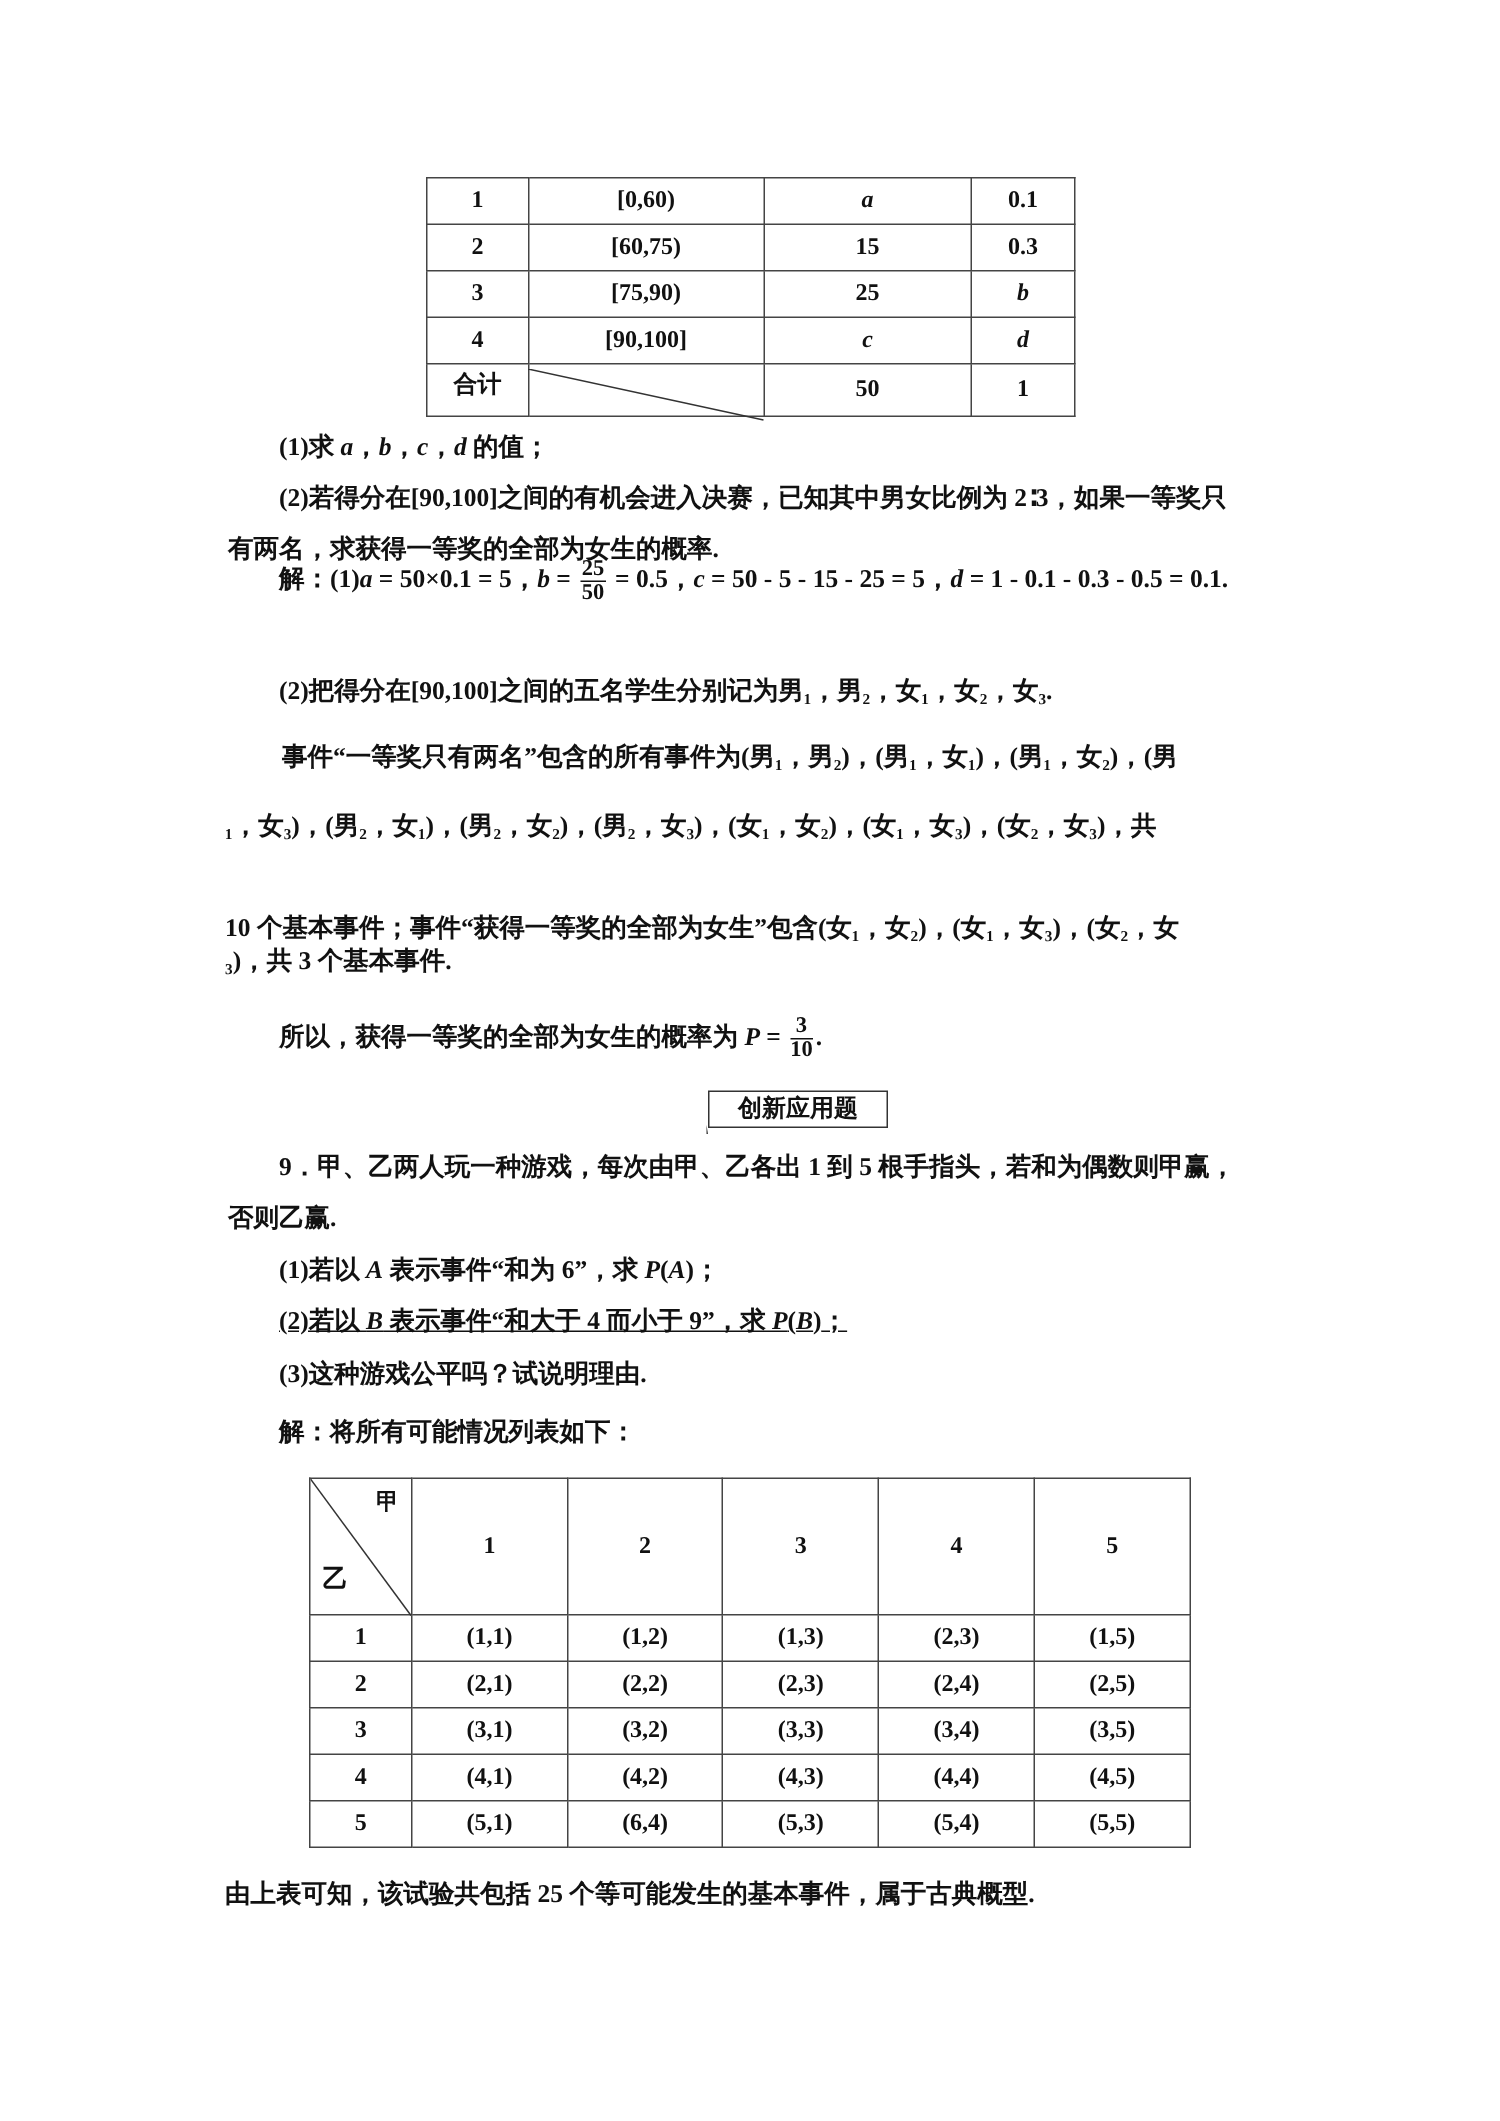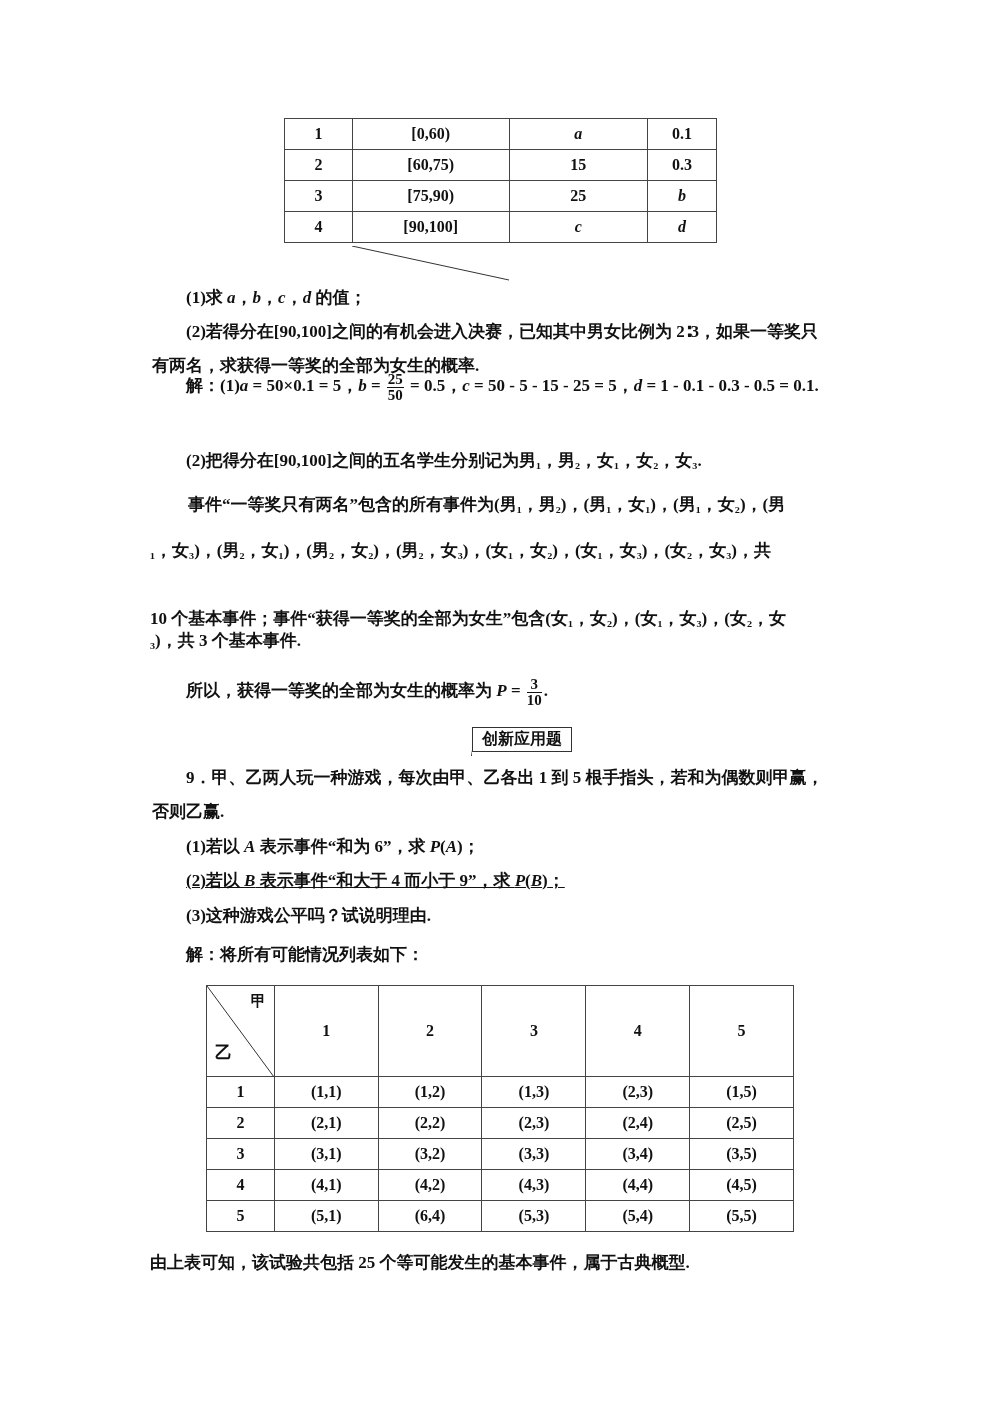--- a/index.html
+++ b/index.html
@@ -5,21 +5,21 @@
   html, body { margin:0; padding:0; background:#ffffff; }
   body { width:1000px; height:1414px; position:relative; overflow:hidden;
          font-family:"Liberation Serif","DejaVu Serif",serif; color:#111; }
   .line { position:absolute; font-size:17px; font-weight:bold; white-space:nowrap; line-height:22px; }
   .i { font-style:italic; }
   table.t { position:absolute; border-collapse:collapse; font-weight:bold; font-size:16px; }
   table.t td { border:1.3px solid #444; text-align:center; padding:0; }
   .frac { display:inline-block; vertical-align:middle; text-align:center; line-height:15px; margin:0 2px; }
   .frac span { display:block; font-size:15px; }
   .frac .num { border-bottom:1.2px solid #111; padding:0 1px; }
-  .badge { position:absolute; left:472px; top:727px; border:1.5px solid #333; padding:1px 9px;
+  .badge { position:absolute; left:472px; top:727px; border:1.5px solid #333; padding:1px 19px;
            font-size:16px; font-weight:bold; background:#fff; font-family:"DejaVu Sans",sans-serif; }
   .badge-tail { position:absolute; left:471px; top:750px; width:0; height:0;
            border-left:1.5px solid #333; border-top:6px solid transparent; }
   svg.diag { position:absolute; }
 </style>
 </head>
 <body>
 
 <table class="t" style="left:284px; top:118px; width:433px;">
   <colgroup>
@@ -45,20 +45,26 @@
         <td>3</td>
         <td>[75,90)</td>
         <td>25</td>
         <td style="font-style: italic;">b</td>
       </tr>
       <tr style="height: 31px;">
         <td>4</td>
         <td>[90,100]</td>
         <td style="font-style: italic;">c</td>
         <td style="font-style: italic;">d</td>
+      </tr>
+      <tr style="height: 35px;">
+        <td style="font-family: &quot;DejaVu Sans&quot;, sans-serif; vertical-align: top; padding-top: 3px;">合计</td>
+        <td></td>
+        <td>50</td>
+        <td>1</td>
       </tr>
     </tbody>
 </table>
 <svg class="diag" style="left:352px; top:246px;" width="158" height="35">
   <line x1="0" y1="0" x2="157" y2="34" stroke="#333" stroke-width="1"></line>
 </svg>
 
 <div class="line" style="left:186px; top:287px;">
   <span>(1)求 </span><span class="i">a</span><span>，</span><span class="i">b</span><span>，</span><span class="i">c</span><span>，</span><span class="i">d</span><span> 的值；</span>
 </div>

